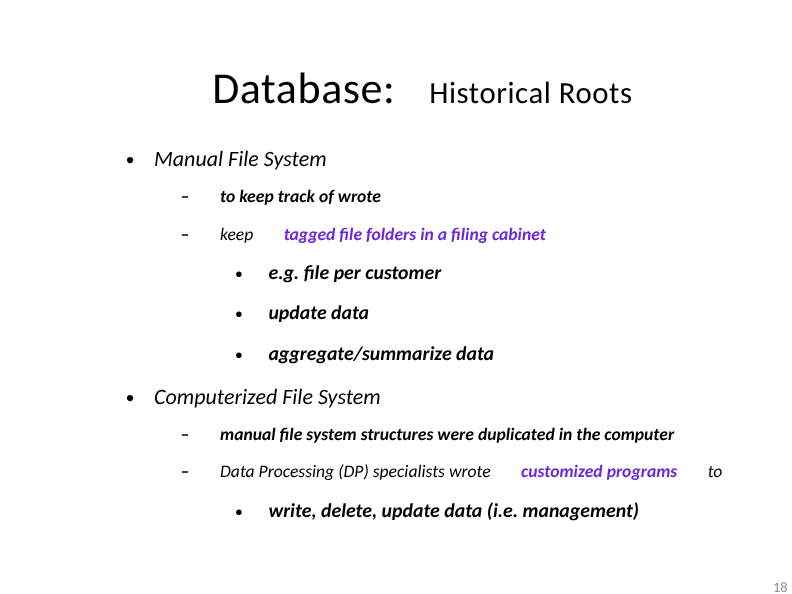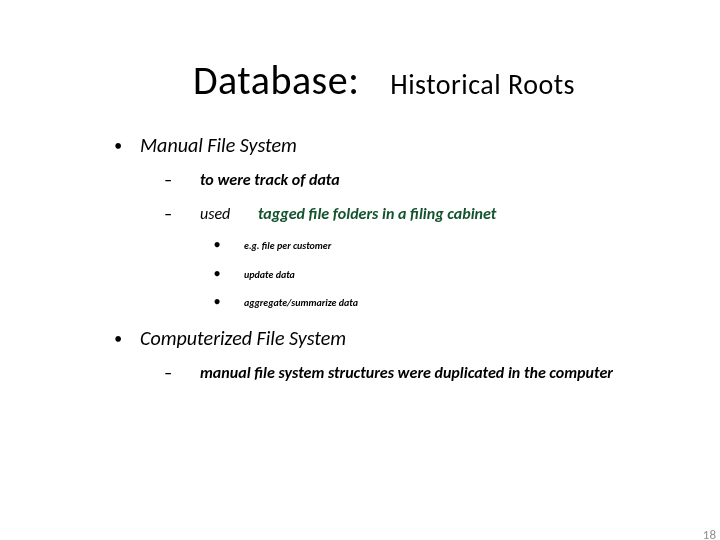--- a/index.html
+++ b/index.html
@@ -57,32 +57,32 @@
     display: inline-block;
     width: 24px;
     font-weight: 700;
   }
   .l3 {
     margin-left: 38px;
     margin-top: 2px;
     margin-bottom: 2px;
   }
   .l3 > li {
-    font-size: 10px;
+    font-size: 18px;
     font-weight: 700;
     line-height: 1.35;
   }
   .l3 > li > .row::before {
     content: "•";
     display: inline-block;
     width: 18px;
     font-size: 12px;
     vertical-align: 1px;
   }
-  .accent { color: #14532d; font-weight: 700; }
+  .accent { color: #6d28d9; font-weight: 700; }
   .norm { font-weight: 400; }
   .page-num {
     position: absolute;
     right: 16px;
     bottom: 10px;
     font-size: 13px;
     color: #8e8e8e;
   }
   .row { display: inline; }
 </style>
@@ -92,42 +92,43 @@
 <div class="title">
   <span class="title-main">Database:</span><span class="title-sub"> Historical Roots</span>
 </div>
 
 <div class="content">
   <ul class="l1">
 
     <li>
       <span class="row">Manual File System</span>
       <ul class="l2">
-        <li><span class="row"><span>to were track of data</span></span></li>
-        <li><span class="row"><span class="norm">used </span><span class="accent">tagged file folders in a filing cabinet</span></span></li>
+        <li><span class="row"><span>to keep track of wrote</span></span></li>
+        <li><span class="row"><span class="norm">keep </span><span class="accent">tagged file folders in a filing cabinet</span></span></li>
         <li>
           <ul class="l3">
             <li><span class="row"><span>e.g. file per customer</span></span></li>
           </ul>
         </li>
         <li>
           <ul class="l3">
             <li><span class="row"><span>update data</span></span></li>
             <li><span class="row"><span>aggregate/summarize data</span></span></li>
           </ul>
         </li>
       </ul>
     </li>
 
     <li>
       <span class="row">Computerized File System</span>
       <ul class="l2">
         <li><span class="row"><span>manual file system structures were duplicated in the computer</span></span></li>
-        <li>
+        <li><span class="row"><span class="norm">Data Processing (DP) specialists wrote </span><span class="accent">customized programs</span><span class="norm"> to</span></span>
           <ul class="l3">
+            <li><span class="row"><span>write, delete, update data (i.e. management)</span></span></li>
           </ul>
         </li>
       </ul>
     </li>
 
   </ul>
 </div>
 
 <div class="page-num">18</div>
 

